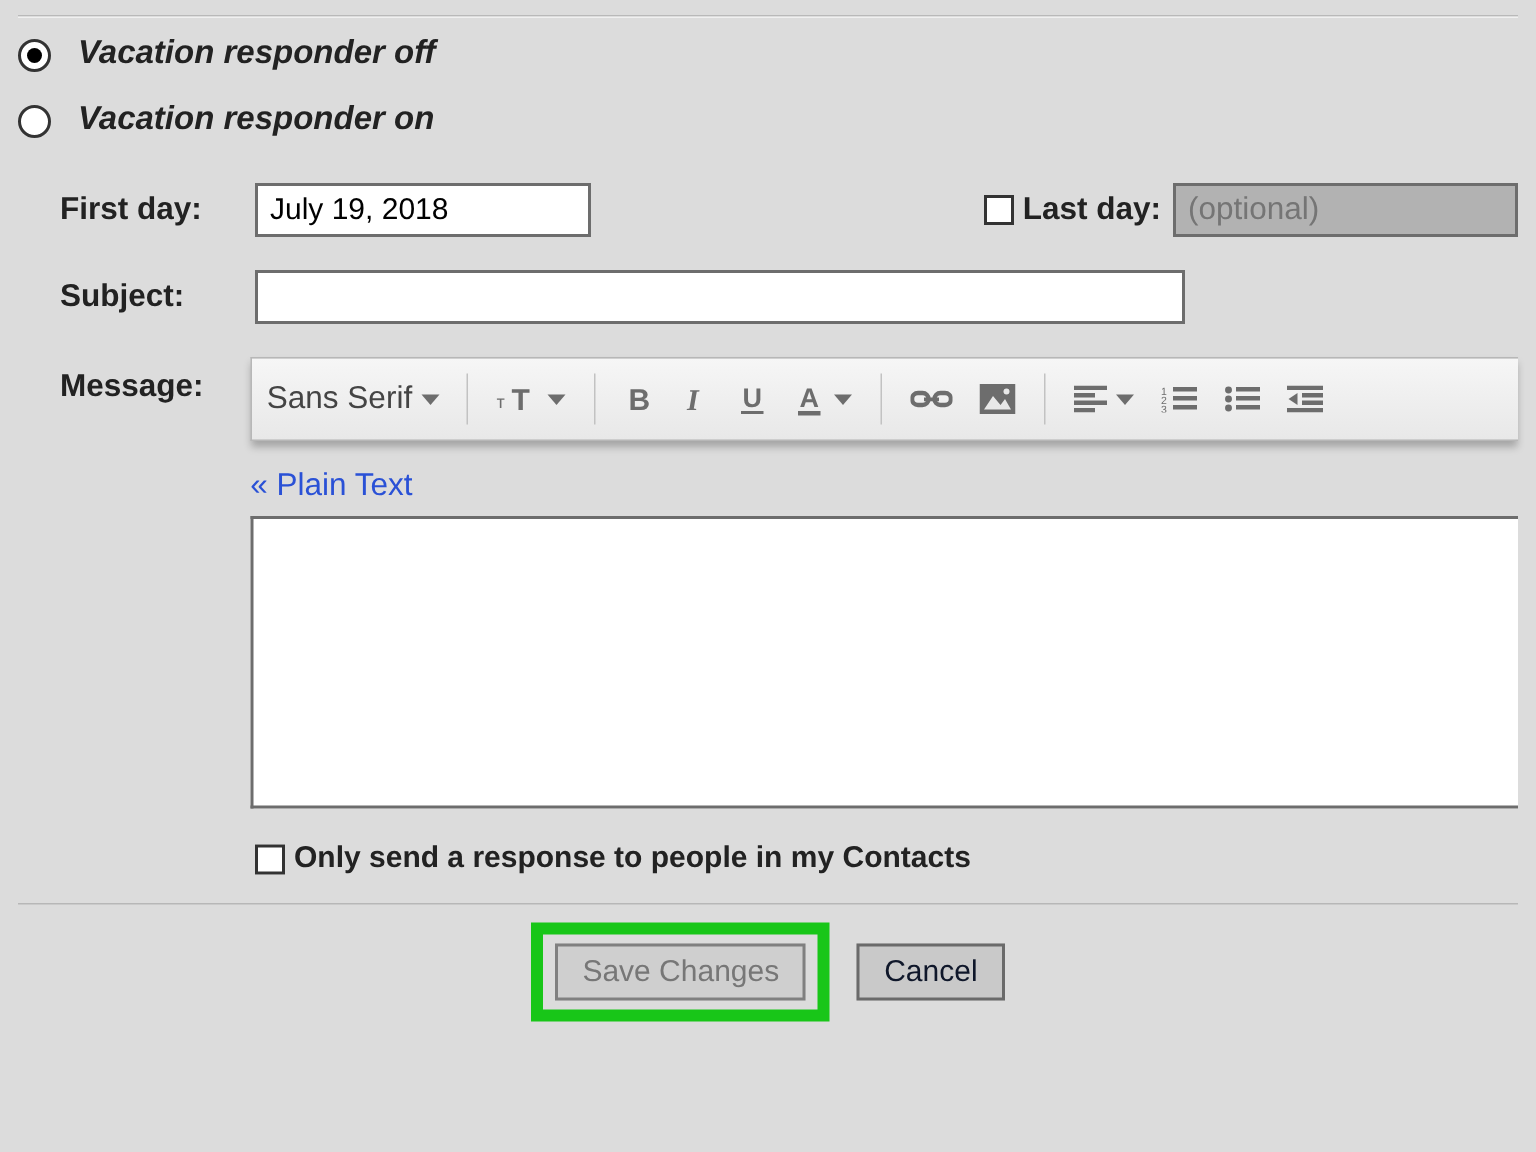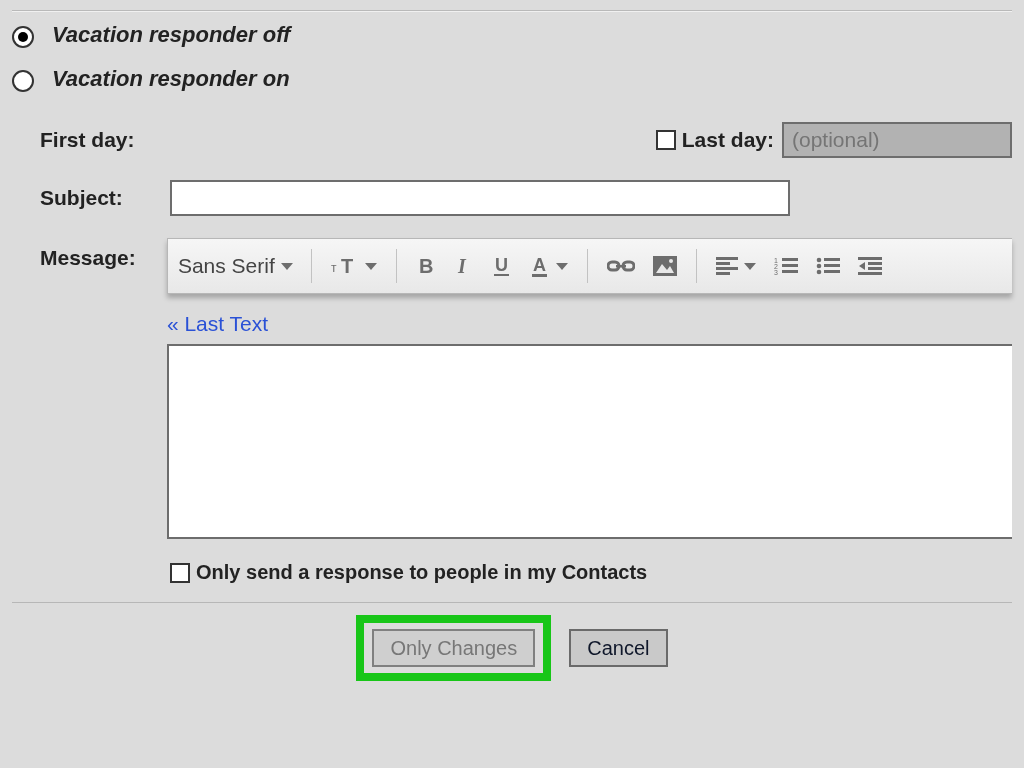--- a/index.html
+++ b/index.html
@@ -213,20 +213,21 @@
 
   <div class="radio-row">
     <span class="radio"></span>
     <span class="label">Vacation responder on</span>
   </div>
 
   <div class="form-block">
 
     <div class="row">
       <span class="flabel">First day:</span>
+      <input class="text-input first-day" value="July 19, 2018" style="">
       <span class="spacer"></span>
       <span class="check"></span>
       <span class="last-day-label">Last day:</span>
       <input class="optional-input" placeholder="(optional)" style="">
     </div>
 
     <div class="row">
       <span class="flabel">Subject:</span>
       <input class="text-input subject" value="" style="">
     </div>
@@ -321,33 +322,33 @@
               <rect x="0" y="0" width="24" height="3" fill="#6d6d6d"></rect>
               <rect x="10" y="5" width="14" height="3" fill="#6d6d6d"></rect>
               <rect x="10" y="10" width="14" height="3" fill="#6d6d6d"></rect>
               <rect x="0" y="15" width="24" height="3" fill="#6d6d6d"></rect>
               <polygon points="7,5 7,13 1,9" fill="#6d6d6d"></polygon>
             </svg>
           </span>
         </div>
 
         <div class="plain-text">
-          <a href="#">« Last Text</a>
+          <a href="#">« Plain Text</a>
         </div>
 
         <div class="editor-area"></div>
       </div>
     </div>
 
     <div class="contacts-row">
       <span class="check"></span>
       <span>Only send a response to people in my Contacts</span>
     </div>
 
   </div>
 
   <div class="footer">
     <span class="highlight-box">
-      <span class="btn-std">Only Changes</span>
+      <span class="btn-std">Save Changes</span>
     </span>
     <span class="btn-std btn-cancel">Cancel</span>
   </div>
 </div>
 
 </body></html>

